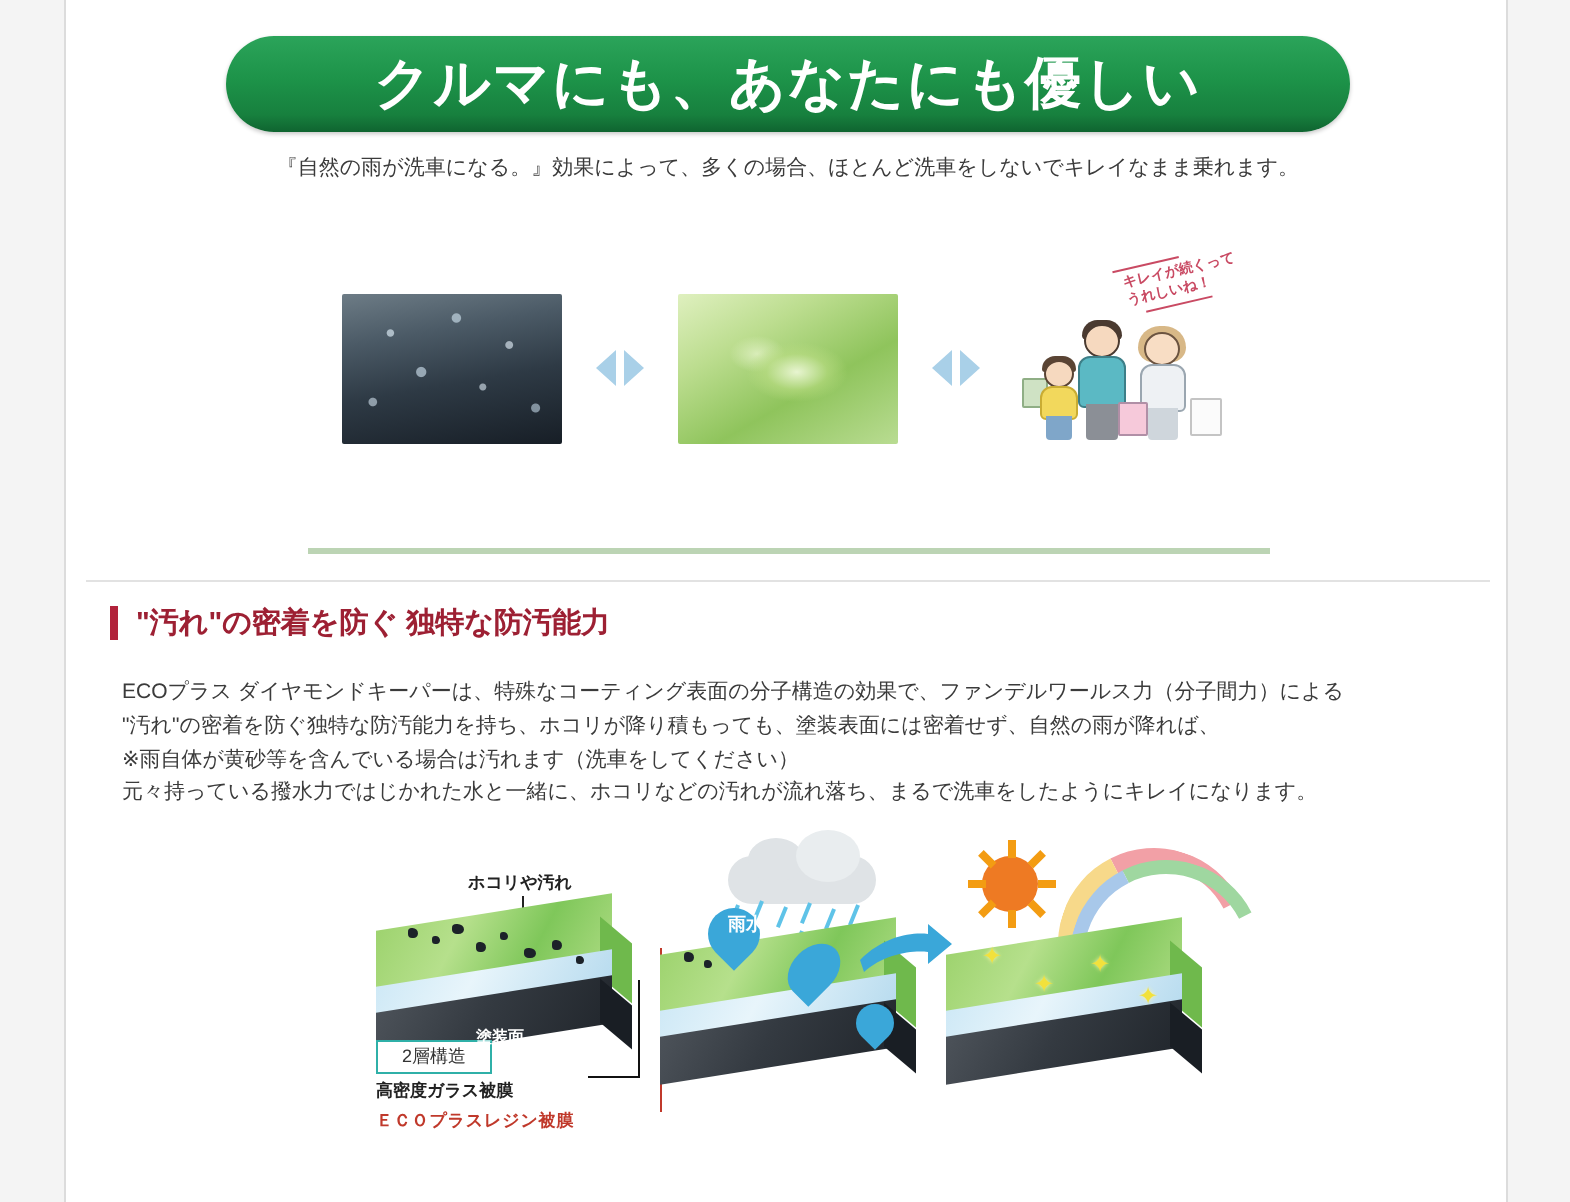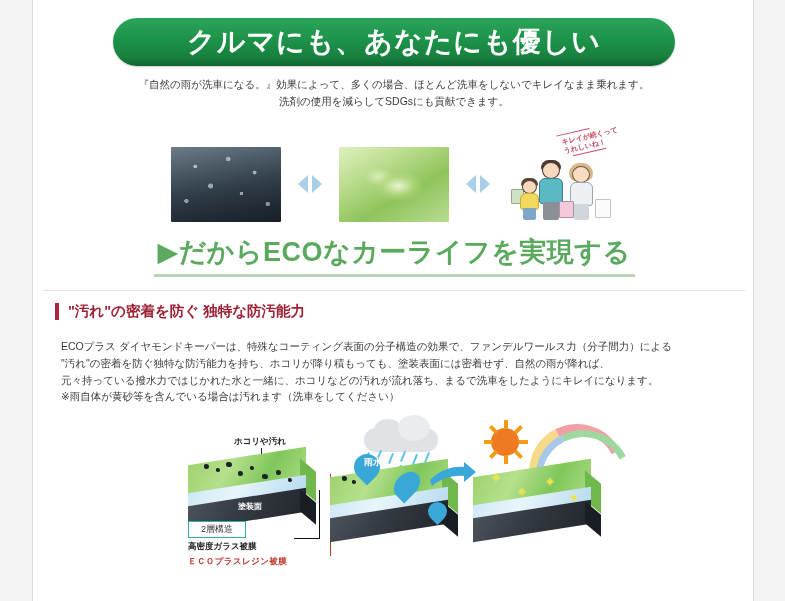--- a/index.html
+++ b/index.html
@@ -186,21 +186,21 @@
   }
   .slab .side-top {
     position: absolute; left: 112px; top: 9px; width: 16px; height: 30px;
     background: #6fb94c; transform: skewY(40deg);
   }
   .slab .side-paint {
     position: absolute; left: 112px; top: 40px; width: 16px; height: 22px;
     background: #191e24; transform: skewY(40deg);
   }
   .paint-label {
-    position: absolute; left: 6px; top: 45px;
+    position: absolute; left: 6px; top: 57px;
     font-size: 8px; color: #ffffff; font-weight: bold; white-space: nowrap;
     z-index: 4;
     padding-left: 44px;
   }
 
   .dust { position: absolute; border-radius: 40% 60% 50% 45%; background: #1c2229; z-index: 5; }
   .spark { position: absolute; color: #f2e13c; font-size: 12px; line-height: 12px; z-index: 5; text-shadow: 0 0 2px #fff4a0; }
 
   .lbl-dust {
     position: absolute; left: 46px; top: 8px;
@@ -272,21 +272,20 @@
 
 <div class="page">
   <div class="sheet">
 
     <div class="banner-wrap">
       <div class="banner">クルマにも、あなたにも優しい</div>
     </div>
 
     <div class="lead">
       <div>『自然の雨が洗車になる。』効果によって、多くの場合、ほとんど洗車をしないでキレイなまま乗れます。</div>
-      <div>洗剤の使用を減らしてSDGsにも貢献できます。</div>
     </div>
 
     <div class="strip">
       <div class="photo photo-rain"></div>
 
       <div class="arrows">
         <svg width="26" height="22" viewBox="0 0 26 22">
           <polygon points="11,2 11,20 1,11" fill="#a9d0e8"></polygon>
           <polygon points="15,2 15,20 25,11" fill="#a9d0e8"></polygon>
         </svg>
@@ -325,36 +324,33 @@
               <div class="head"></div>
             <div class="body"></div>
               <div class="legs"></div>
           </div>
           <div class="bag bag-pink"></div>
           <div class="bag bag-white"></div>
         </div>
       </div>
     </div>
 
-    <div class="eco-line">
-      <span class="eco-text">▶</span><span class="eco-text">だからECOなカーライフを実現する</span>
-    </div>
     <div class="eco-rule"></div>
     <div class="divider"></div>
 
     <div class="sec-head">
       <span class="sec-bar"></span>
       <span class="sec-title">"汚れ"の密着を防ぐ 独特な防汚能力</span>
     </div>
 
     <div class="body-copy">
       <div>ECOプラス ダイヤモンドキーパーは、特殊なコーティング表面の分子構造の効果で、ファンデルワールス力（分子間力）による</div>
       <div>"汚れ"の密着を防ぐ独特な防汚能力を持ち、ホコリが降り積もっても、塗装表面には密着せず、自然の雨が降れば、</div>
+      <div>※雨自体が黄砂等を含んでいる場合は汚れます（洗車をしてください）</div>
       <div>元々持っている撥水力ではじかれた水と一緒に、ホコリなどの汚れが流れ落ち、まるで洗車をしたようにキレイになります。</div>
-      <div>※雨自体が黄砂等を含んでいる場合は汚れます（洗車をしてください）</div>
     </div>
 
     <div class="diagram">
 
       <div class="panel p1">
         <div class="lbl-dust">ホコリや汚れ</div>
         <div class="lbl-dust-line"></div>
 
         <div class="slab" style="left:0; top:28px;">
           <div class="top"></div>

